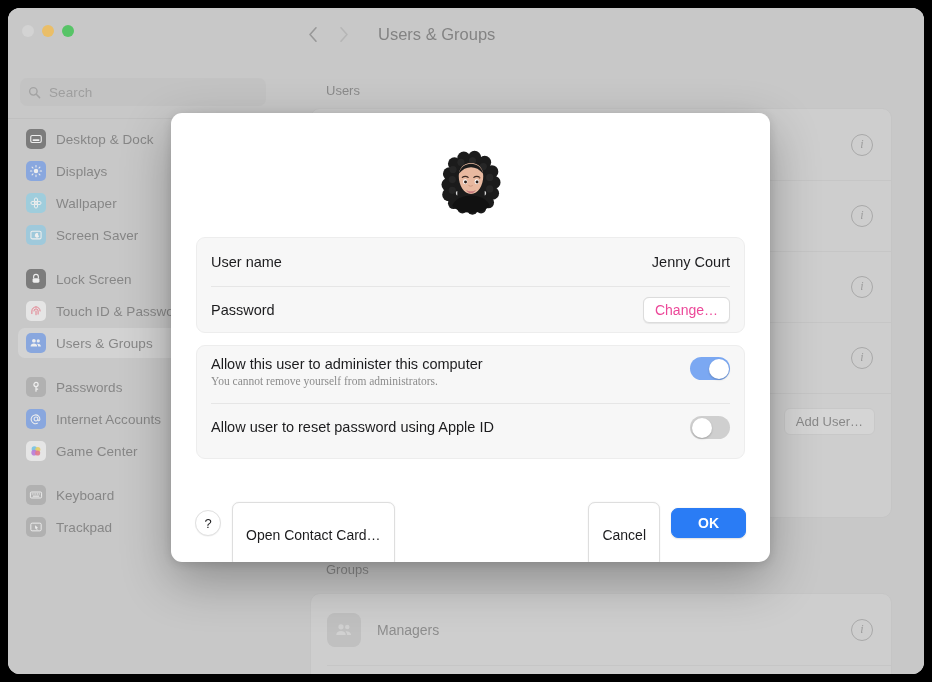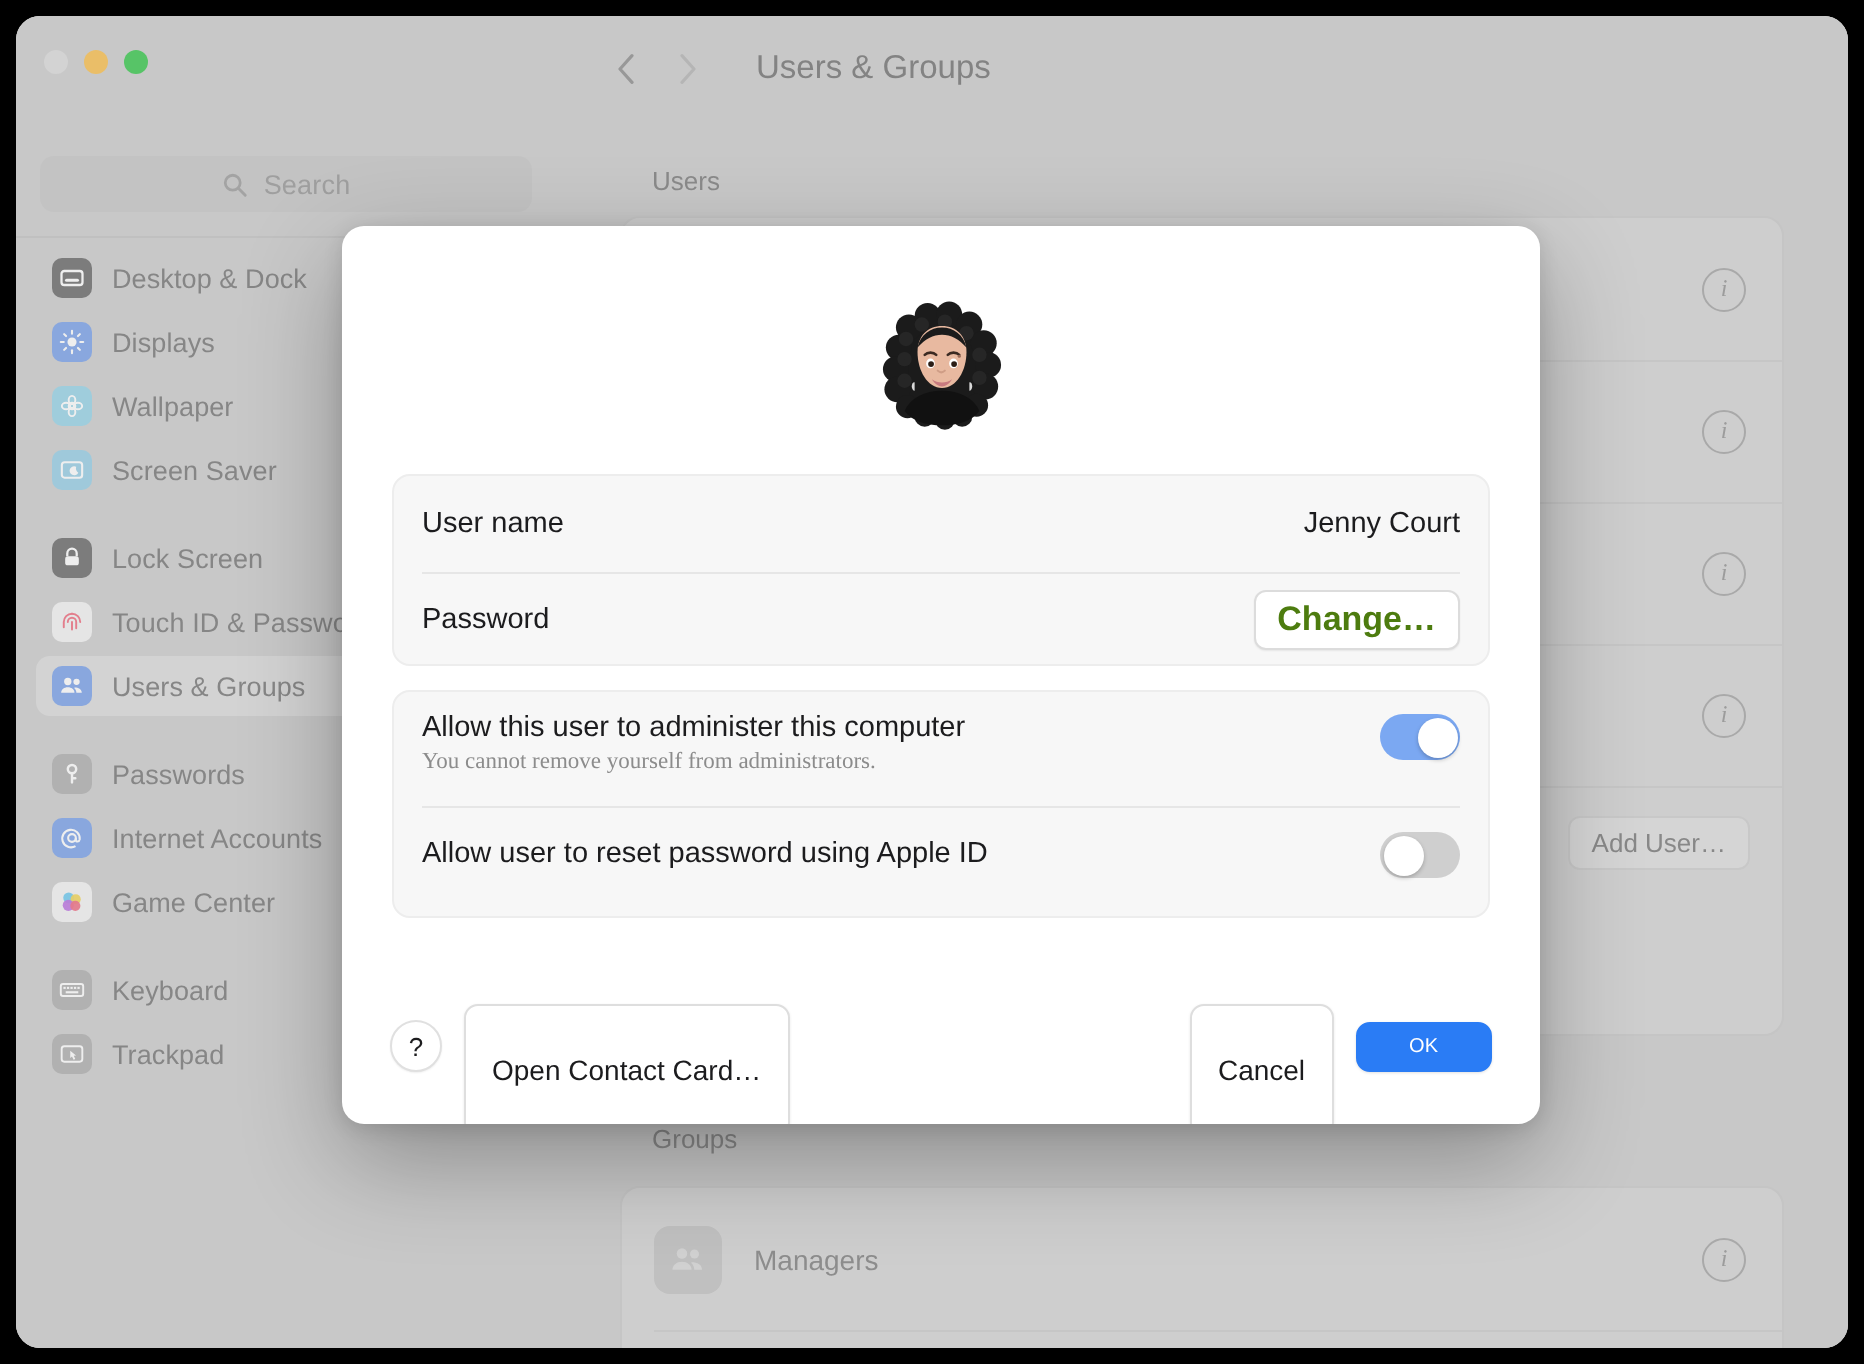--- a/index.html
+++ b/index.html
@@ -65,21 +65,20 @@
     left: 12px;
     top: 70px;
     width: 246px;
     height: 28px;
     border-radius: 7px;
     background: #c2c2c2;
     display: flex;
     align-items: center;
     padding: 0 8px;
     box-sizing: border-box;
-    justify-content: center;
   }
   .search-icon {
     width: 13px; height: 13px;
     flex: 0 0 auto;
     margin-right: 8px;
     opacity: 0.55;
   }
   .search-placeholder {
     font-size: 13.5px;
     color: #8e8e8e;
@@ -345,24 +344,23 @@
     margin-top: 3px;
     font-family: Liberation Serif, serif;
   }
   .sr-textblock { display: flex; flex-direction: column; }
   .change-btn {
     margin-left: auto;
     background: #ffffff;
     border: 1px solid #dcdcdc;
     border-radius: 6px;
     padding: 4px 11px;
-    font-size: 17px;
-    color: #4d7c0f;
+    font-size: 14px;
+    color: #ec4899;
     box-shadow: 0 0.5px 1px rgba(0,0,0,0.07);
-    font-weight: bold;
   }
 
   .toggle {
     margin-left: auto;
     width: 40px;
     height: 23px;
     border-radius: 12px;
     position: relative;
     flex: 0 0 auto;
     margin-top: 1px;
@@ -412,23 +410,23 @@
     margin-top: 23px;
   }
   #contact-card-btn { margin-left: 11px; }
   #cancel-btn { margin-left: auto; }
   #ok-btn {
     margin-left: 11px;
     background: #2a7cf5;
     border: 1px solid #2a7cf5;
     border-radius: 7px;
     padding: 6px 26px;
-    font-size: 10px;
+    font-size: 14px;
     color: #ffffff;
-    font-weight: 400;
+    font-weight: 700;
     box-shadow: 0 0.5px 1.5px rgba(0,0,0,0.12);
   }
 </style>
 </head>
 <body>
 
 <div id="screen">
 
   <div class="window">
 

